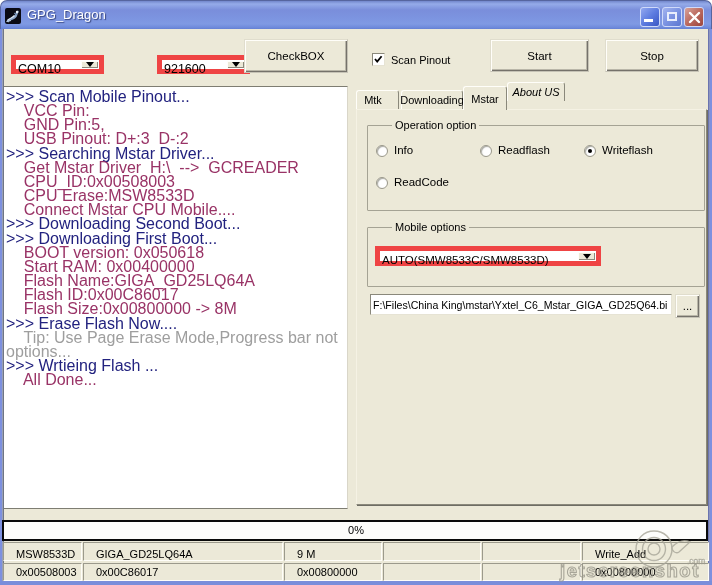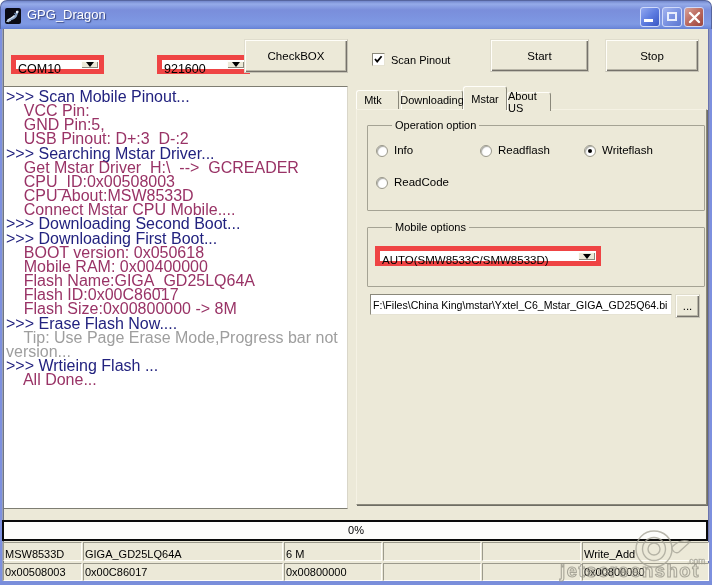--- a/index.html
+++ b/index.html
@@ -45,21 +45,21 @@
     margin-top:4px;}
   .gbox{box-sizing:border-box;border:1px solid #a5a394;border-radius:1px;}
   .glabel{position:absolute;top:-7px;left:24px;background:#ece9d8;padding:0 3px;font-size:11px;color:#000;}
   .radio{position:absolute;width:12px;height:12px;border-radius:50%;background:#fff;
     box-sizing:border-box;border:1px solid #9a988a;
     box-shadow:inset 1px 1px 1px rgba(100,100,90,.55);}
   .radio.sel:after{content:"";position:absolute;left:3px;top:3px;width:4px;height:4px;border-radius:50%;background:#000;}
   .rlabel{position:absolute;font-size:11.5px;color:#000;}
   .cell{position:absolute;background:#ece9d8;box-sizing:border-box;
     border:1px solid #9c9a8c;border-bottom-color:#fffef9;border-right-color:#fffef9;
-    font-size:11px;color:#000;display:flex;align-items:center;padding-left:1px;overflow:hidden;}
+    font-size:11px;color:#000;display:flex;align-items:center;padding-left:12px;overflow:hidden;}
   .cell.r1{align-items:flex-start;padding-top:5px;}
   
   #log{left:4px;top:86px;width:344px;height:423px;background:#fff;box-sizing:border-box;
     border:1px solid #7e7d72;border-left:none;border-right-color:#d9d6c9;
     padding:3px 0 0 2px;overflow:hidden;}
   #log div{font-size:16px;line-height:14.15px;white-space:pre;}
   .lnavy{color:#22227f;}
   .lpurp{color:#993366;}
   .lgray{color:#9e9e9e;}
   
@@ -116,40 +116,40 @@
   <div class="abs btn" style="left:605px;top:39px;width:94px;height:33px;">Stop</div>
 
   <div class="abs" id="log">
     <div class="lnavy">&gt;&gt;&gt; Scan Mobile Pinout...</div>
     <div class="lpurp">    VCC Pin:</div>
     <div class="lpurp">    GND Pin:5,</div>
     <div class="lpurp">    USB Pinout: D+:3  D-:2</div>
     <div class="lnavy">&gt;&gt;&gt; Searching Mstar Driver...</div>
     <div class="lpurp">    Get Mstar Driver  H:\  --&gt;  GCREADER</div>
     <div class="lpurp">    CPU_ID:0x00508003</div>
-    <div class="lpurp">    CPU About:MSW8533D</div>
+    <div class="lpurp">    CPU Erase:MSW8533D</div>
     <div class="lpurp">    Connect Mstar CPU Mobile....</div>
     <div class="lnavy">&gt;&gt;&gt; Downloading Second Boot...</div>
     <div class="lnavy">&gt;&gt;&gt; Downloading First Boot...</div>
     <div class="lpurp">    BOOT version: 0x050618</div>
-    <div class="lpurp">    Mobile RAM: 0x00400000</div>
+    <div class="lpurp">    Start RAM: 0x00400000</div>
     <div class="lpurp">    Flash Name:GIGA_GD25LQ64A</div>
     <div class="lpurp">    Flash ID:0x00C86017</div>
     <div class="lpurp">    Flash Size:0x00800000 -&gt; 8M</div>
     <div class="lnavy">&gt;&gt;&gt; Erase Flash Now....</div>
     <div class="lgray">    Tip: Use Page Erase Mode,Progress bar not</div>
-    <div class="lgray">version...</div>
+    <div class="lgray">options...</div>
     <div class="lnavy">&gt;&gt;&gt; Wrtieing Flash ...</div>
     <div class="lpurp">    All Done...</div>
   </div>
 
   <div class="abs" id="tabpage"></div>
   <div class="abs tab" style="left:356px;top:90px;width:43px;height:19px;padding-right:9px;">Mtk</div>
   <div class="abs tab" style="left:401px;top:90px;width:62px;height:19px;">Downloading</div>
-  <div class="abs tab" style="left:507px;top:92px;width:44px;height:19px;">About US</div>
+  <div class="abs tab" style="left:507px;top:82px;width:58px;height:19px;font-style:italic;">About US</div>
   <div class="abs tab" style="left:463px;top:86px;width:44px;height:24px;z-index:5;">Mstar</div>
 
   <div class="abs gbox" style="left:367px;top:125px;width:338px;height:86px;">
     <span class="glabel">Operation option</span>
   </div>
   <div class="abs radio" style="left:376px;top:145px;"></div>
   <div class="abs rlabel" style="left:394px;top:144px;">Info</div>
   <div class="abs radio" style="left:480px;top:145px;"></div>
   <div class="abs rlabel" style="left:498px;top:144px;">Readflash</div>
   <div class="abs radio sel" style="left:584px;top:145px;"></div>
@@ -169,21 +169,21 @@
     <div style="position:absolute;left:2px;top:4px;font-size:10.6px;white-space:nowrap;">F:\Files\China King\mstar\Yxtel_C6_Mstar_GIGA_GD25Q64.bi</div>
   </div>
   <div class="abs btn" style="left:675px;top:294px;width:25px;height:24px;">...</div>
 
   <div class="abs" style="left:2px;top:520px;width:706px;height:21px;background:#fdfdfb;
       box-sizing:border-box;border:2px solid #0a0a0a;"></div>
   <div class="abs" style="left:0;top:524px;width:712px;text-align:center;font-size:11px;">0%</div>
 
   <div class="cell r1" style="left:3px;top:542px;width:79px;height:19px;">MSW8533D</div>
   <div class="cell r1" style="left:83px;top:542px;width:200px;height:19px;">GIGA_GD25LQ64A</div>
-  <div class="cell r1" style="left:284px;top:542px;width:98px;height:19px;">6 M</div>
+  <div class="cell r1" style="left:284px;top:542px;width:98px;height:19px;">9 M</div>
   <div class="cell r1" style="left:383px;top:542px;width:98px;height:19px;"></div>
   <div class="cell r1" style="left:482px;top:542px;width:99px;height:19px;"></div>
   <div class="cell r1" style="left:582px;top:542px;width:127px;height:19px;">Write_Add</div>
   <div class="cell" style="left:3px;top:563px;width:79px;height:18px;">0x00508003</div>
   <div class="cell" style="left:83px;top:563px;width:200px;height:18px;">0x00C86017</div>
   <div class="cell" style="left:284px;top:563px;width:98px;height:18px;">0x00800000</div>
   <div class="cell" style="left:383px;top:563px;width:98px;height:18px;"></div>
   <div class="cell" style="left:482px;top:563px;width:99px;height:18px;"></div>
   <div class="cell" style="left:582px;top:563px;width:127px;height:18px;">0x00800000</div>
 

